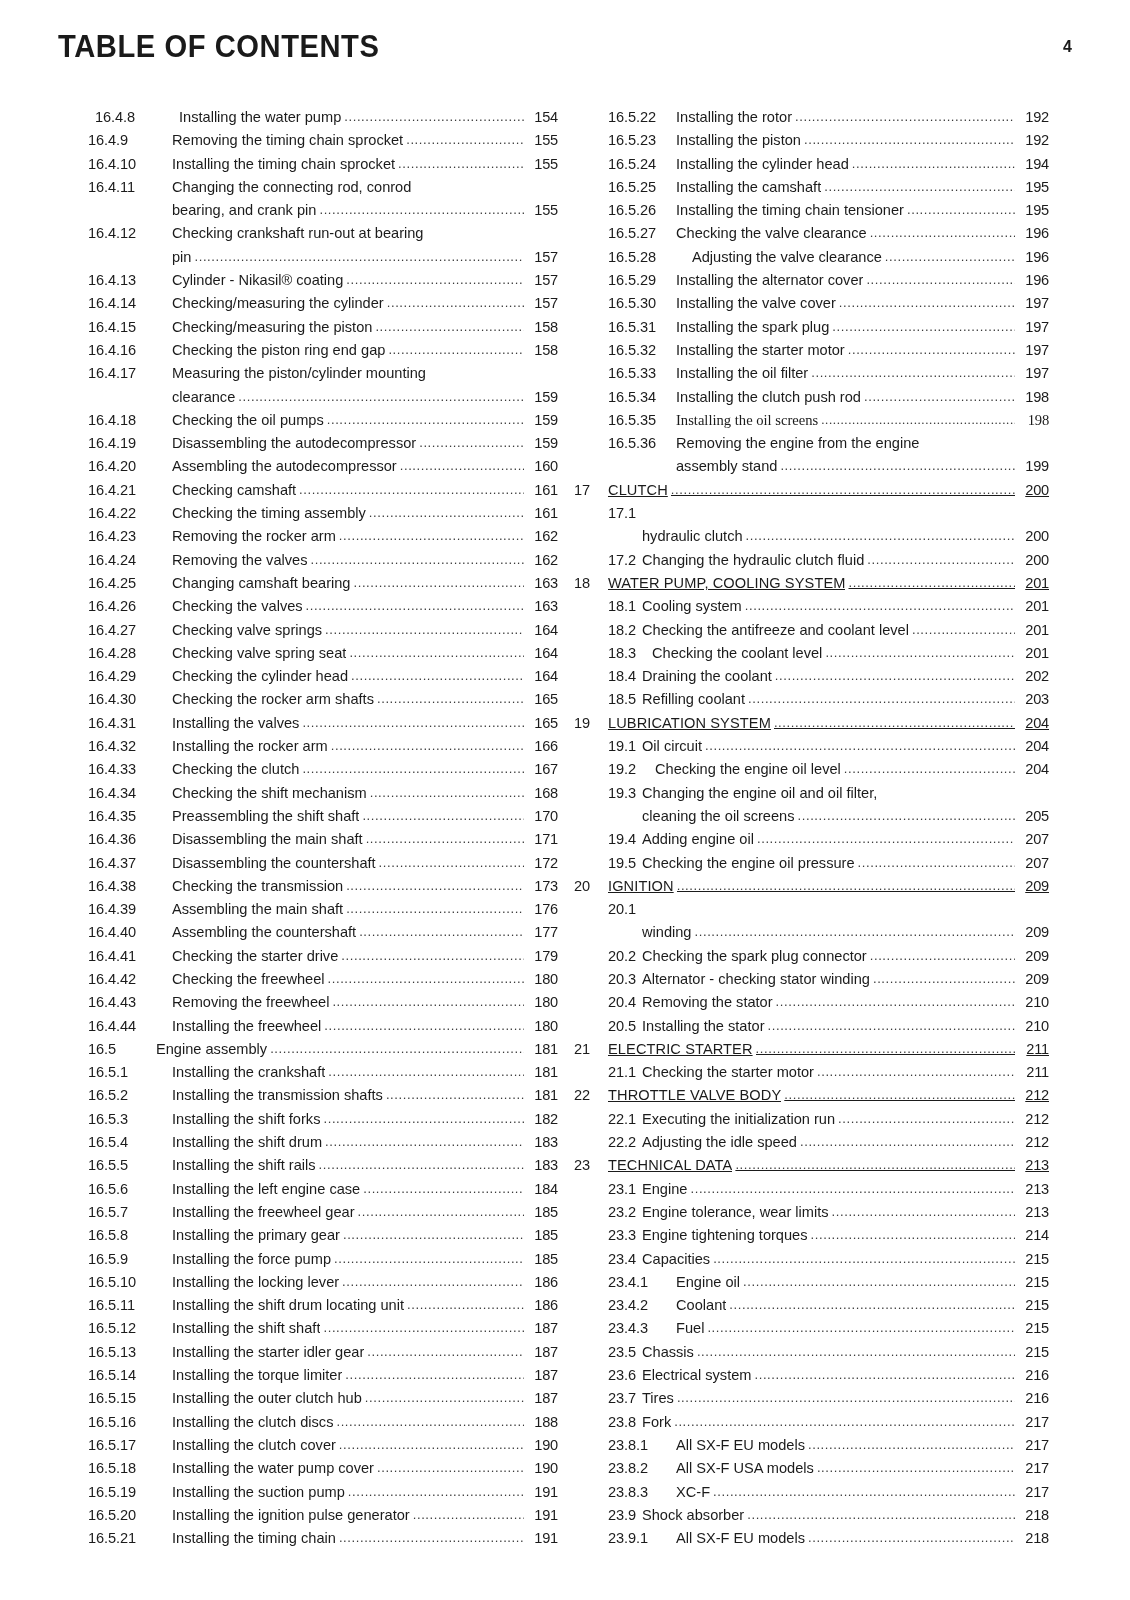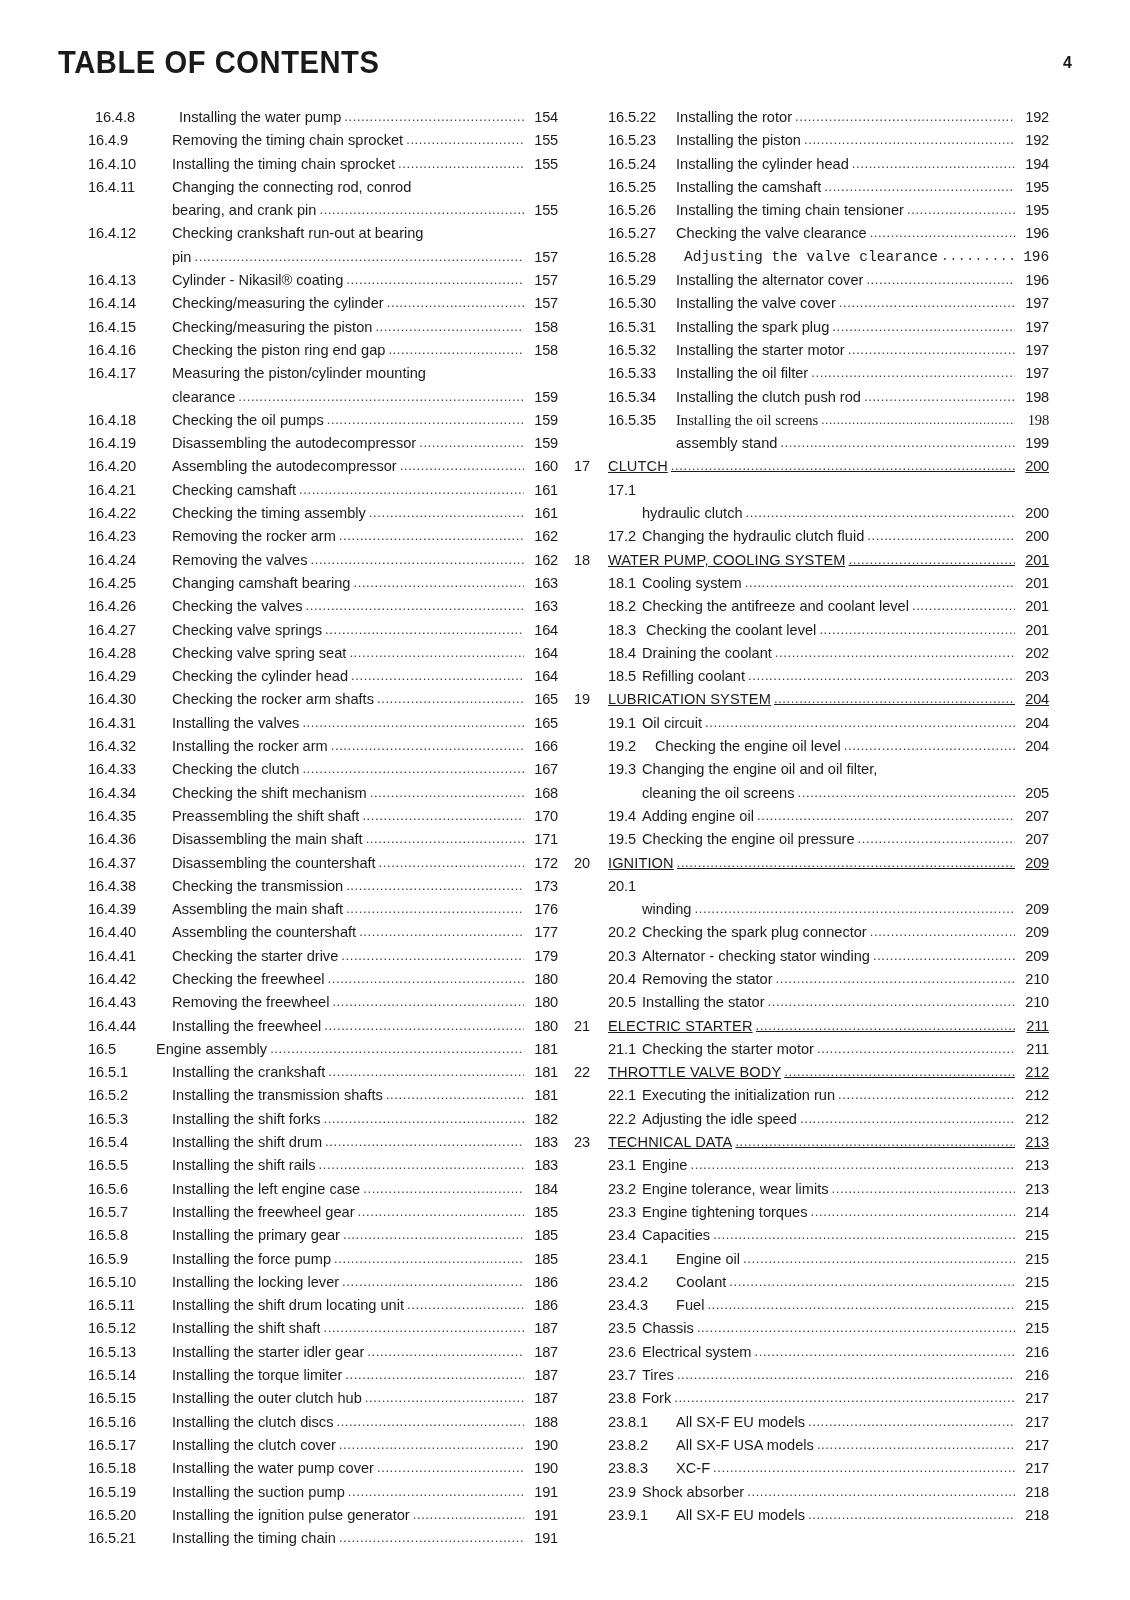--- a/index.html
+++ b/index.html
@@ -17,21 +17,21 @@
     overflow: hidden;
   }
   .page {
     width: 1130px;
     height: 1600px;
     position: relative;
     box-sizing: border-box;
   }
   .header {
     position: absolute;
-    top: 46px;
+    top: 30px;
     left: 58px;
     right: 58px;
     height: 44px;
   }
   .header-title {
     font-size: 31px;
     font-weight: bold;
     letter-spacing: 0.6px;
     font-stretch: condensed;
     transform: scaleX(0.94);
@@ -675,21 +675,21 @@
         <div class="toc-row sub">
           <span class="num" style="width: 68px; padding-left: 34px;">16.5.27</span>
           <span class="body" style="margin-left: 0px;">
             <span class="title-text">Checking the valve clearance</span>
             <span class="leader">...........................................................................................</span>
             <span class="pageno">196</span>
           </span>
         </div>
         <div class="toc-row sub">
           <span class="num" style="width: 68px; padding-left: 34px;">16.5.28</span>
-          <span class="body" style="margin-left: 8px; font-family: Liberation Mono, monospace;">
+          <span class="body" style="margin-left: 16px;">
             <span class="title-text">Adjusting the valve clearance</span>
             <span class="leader">...........................................................................................</span>
             <span class="pageno">196</span>
           </span>
         </div>
         <div class="toc-row sub">
           <span class="num" style="width: 68px; padding-left: 34px;">16.5.29</span>
           <span class="body" style="margin-left: 0px;">
             <span class="title-text">Installing the alternator cover</span>
             <span class="leader">...........................................................................................</span>
@@ -737,20 +737,26 @@
           </span>
         </div>
         <div class="toc-row sub">
           <span class="num" style="width: 68px; padding-left: 34px;">16.5.35</span>
           <span class="body" style="margin-left: 0px; font-family: Liberation Serif, serif;">
             <span class="title-text">Installing the oil screens</span>
             <span class="leader">...........................................................................................</span>
             <span class="pageno">198</span>
           </span>
         </div>
+        <div class="toc-row sub">
+          <span class="num" style="width: 68px; padding-left: 34px;">16.5.36</span>
+          <span class="body" style="margin-left: 0px;">
+            <span class="title-text">Removing the engine from the engine</span>
+          </span>
+        </div>
         <div class="toc-row sub cont">
           <span class="num" style="width: 68px; padding-left: 34px;">16.5.36</span>
           <span class="body" style="margin-left: 0px;">
             <span class="title-text">assembly stand</span>
             <span class="leader">...........................................................................................</span>
             <span class="pageno">199</span>
           </span>
         </div>
         <div class="toc-row chapter">
           <span class="num" style="width: 34px;">17</span>
@@ -798,21 +804,21 @@
         <div class="toc-row sec">
           <span class="num" style="width: 34px; padding-left: 34px;">18.2</span>
           <span class="body" style="margin-left: 0px;">
             <span class="title-text">Checking the antifreeze and coolant level</span>
             <span class="leader">...........................................................................................</span>
             <span class="pageno">201</span>
           </span>
         </div>
         <div class="toc-row sec">
           <span class="num" style="width: 34px; padding-left: 34px;">18.3</span>
-          <span class="body" style="margin-left: 4px;">
+          <span class="body" style="margin-left: 10px;">
             <span class="title-text">Checking the coolant level</span>
             <span class="leader">...........................................................................................</span>
             <span class="pageno">201</span>
           </span>
         </div>
         <div class="toc-row sec">
           <span class="num" style="width: 34px; padding-left: 34px;">18.4</span>
           <span class="body" style="margin-left: 0px;">
             <span class="title-text">Draining the coolant</span>
             <span class="leader">...........................................................................................</span>

